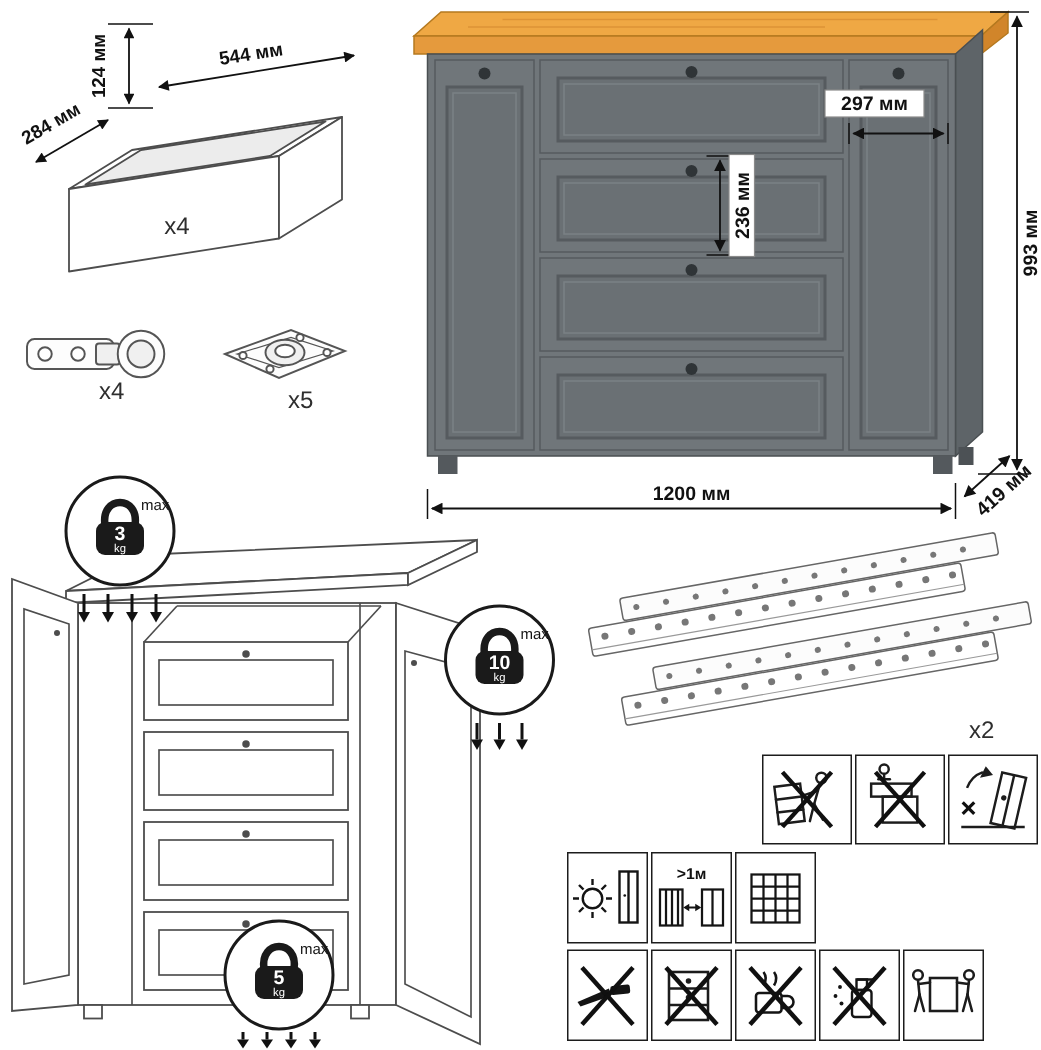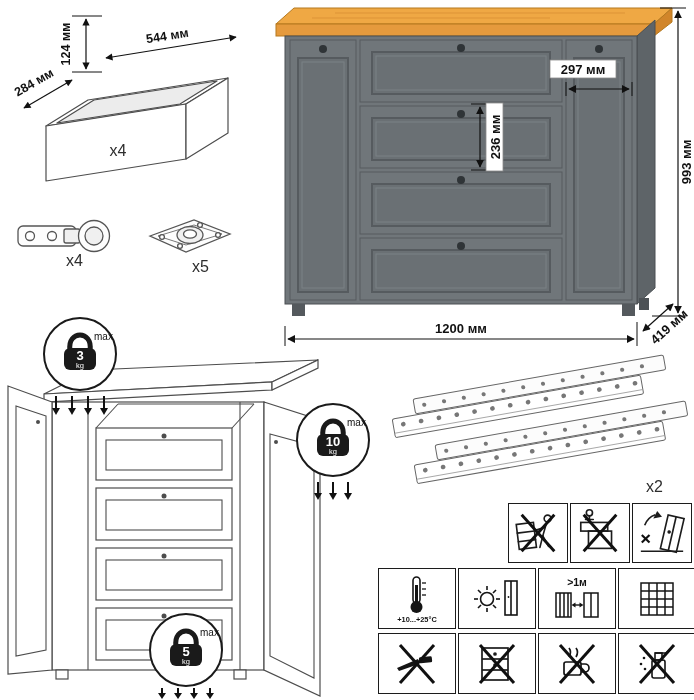--- a/index.html
+++ b/index.html
@@ -4,21 +4,21 @@
 <style>
   html,body{margin:0;padding:0;background:#fff;}
   .canvas{position:relative;width:694px;height:700px;background:#ffffff;overflow:hidden;
           font-family:"Liberation Sans",sans-serif;}
   .abs{position:absolute;}
   svg text{font-family:"Liberation Sans",sans-serif;}
   .dim{font-size:13px;font-weight:bold;fill:#111;}
   .dim-sm{font-size:12.5px;font-weight:bold;fill:#111;}
   .cnt{font-size:16px;fill:#2e2e2e;}
   .icon-row{position:absolute;display:flex;gap:2px;}
-  .icon-box{width:78px;height:61px;border:1.6px solid #1c1c1c;background:#fff;box-sizing:border-box;
+  .icon-box{width:54px;height:61px;border:1.6px solid #1c1c1c;background:#fff;box-sizing:border-box;
             display:flex;align-items:center;justify-content:center;}
   .icon-box.sm{width:60px;height:60px;}
   .sketch{stroke:#4d4d4d;stroke-width:1.2;fill:#ffffff;}
   .sketch-n{stroke:#4d4d4d;stroke-width:1.1;fill:none;}
 </style>
 </head>
 <body>
 
 <div class="canvas">
 
@@ -360,33 +360,20 @@
         </g>
         <g stroke="#101010" stroke-width="2.2">
             <line x1="5" y1="28" x2="13" y2="36"></line>
             <line x1="13" y1="28" x2="5" y2="36"></line>
           </g>
       </svg>
     </div>
   </div>
 
   <div class="icon-row" style="left:378px;top:568px">
-    <div class="icon-box">
-      <svg width="52" height="52" viewBox="0 0 52 52">
-        <rect x="22" y="4" width="7" height="26" rx="3.5" stroke="#141414" fill="none" stroke-width="1.6"></rect>
-        <circle cx="25.5" cy="34" r="6" fill="#141414"></circle>
-        <line x1="25.5" y1="12" x2="25.5" y2="31" stroke="#141414" stroke-width="3"></line>
-        <g stroke="#141414" stroke-width="1.3">
-          <line x1="31" y1="10" x2="35" y2="10"></line>
-            <line x1="31" y1="16" x2="35" y2="16"></line>
-            <line x1="31" y1="22" x2="35" y2="22"></line>
-        </g>
-        <text x="26" y="49" text-anchor="middle" font-size="7.4" font-weight="bold" fill="#111">+10...+25°С</text>
-      </svg>
-    </div>
     <div class="icon-box">
       <svg width="52" height="52" viewBox="0 0 52 52">
         <g stroke="#141414" stroke-width="1.6" fill="none">
           <circle cx="16" cy="26" r="6.5"></circle>
           <line x1="16" y1="13" x2="16" y2="17"></line>
             <line x1="16" y1="35" x2="16" y2="39"></line>
           <line x1="3" y1="26" x2="7" y2="26"></line>
             <line x1="25" y1="26" x2="29" y2="26"></line>
           <line x1="7" y1="17" x2="10" y2="20"></line>
             <line x1="22" y1="32" x2="25" y2="35"></line>

